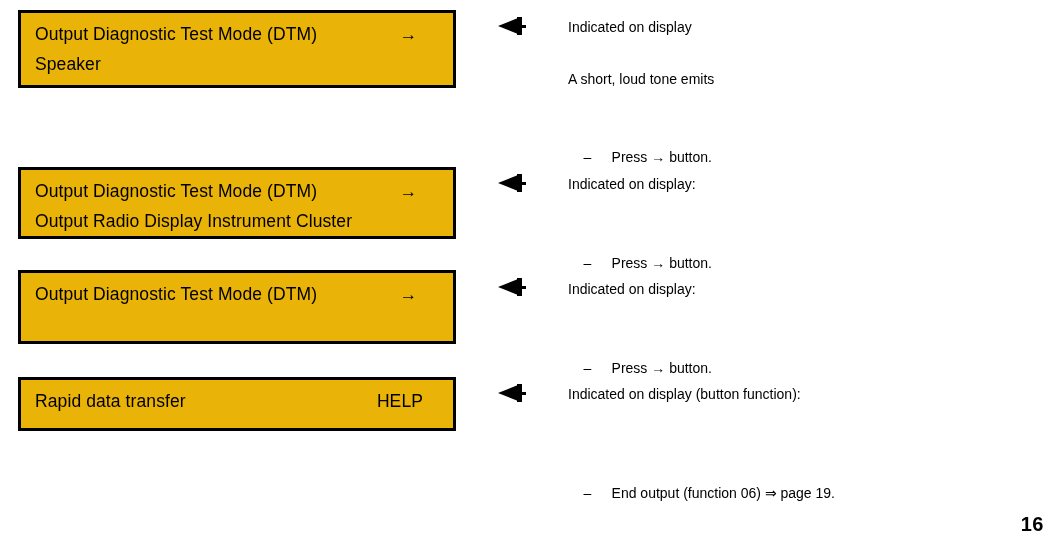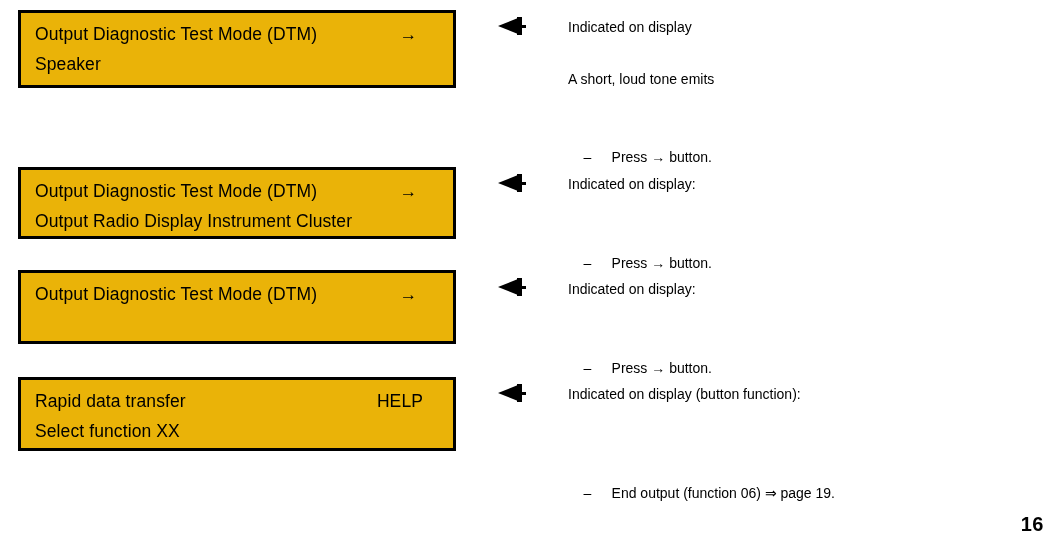--- a/index.html
+++ b/index.html
@@ -40,21 +40,21 @@
     letter-spacing: 0.1px;
     white-space: pre;
   }
   .display-line .lbl { display: block; }
   .display-line .sfx { display: block; padding-right: 22px; }
   .display-line .sfx.wide { padding-right: 16px; }
 
   .box-1 { top: 10px;  height: 78px; }
   .box-2 { top: 167px; height: 72px; }
   .box-3 { top: 270px; height: 74px; }
-  .box-4 { top: 377px; height: 74px; text-align: center; }
+  .box-4 { top: 377px; height: 54px; text-align: center; }
 
   
   .marker {
     position: absolute;
     left: 498px;
     width: 30px;
     height: 18px;
   }
   .marker svg { display: block; }
   .m-1 { top: 17px; }
@@ -131,23 +131,20 @@
       <span class="lbl">Output Diagnostic Test Mode (DTM)</span>
       <span class="sfx">→</span>
     </div>
   </div>
 
   <div class="display-box box-4">
     <div class="display-line">
       <span class="lbl">Rapid data transfer</span>
       <span class="sfx wide">HELP</span>
     </div>
-    <div class="display-line">
-      <span class="lbl">Select function XX</span>
-    </div>
   </div>
 
   <div class="marker m-1">
     <svg width="30" height="18" viewBox="0 0 30 18">
       <polygon points="0,9 20,1 20,17" fill="#000"></polygon>
       <rect x="19" y="0" width="5" height="18" fill="#000"></rect>
       <rect x="16" y="8" width="12" height="3" fill="#000"></rect>
     </svg>
   </div>
   <div class="marker m-2">

